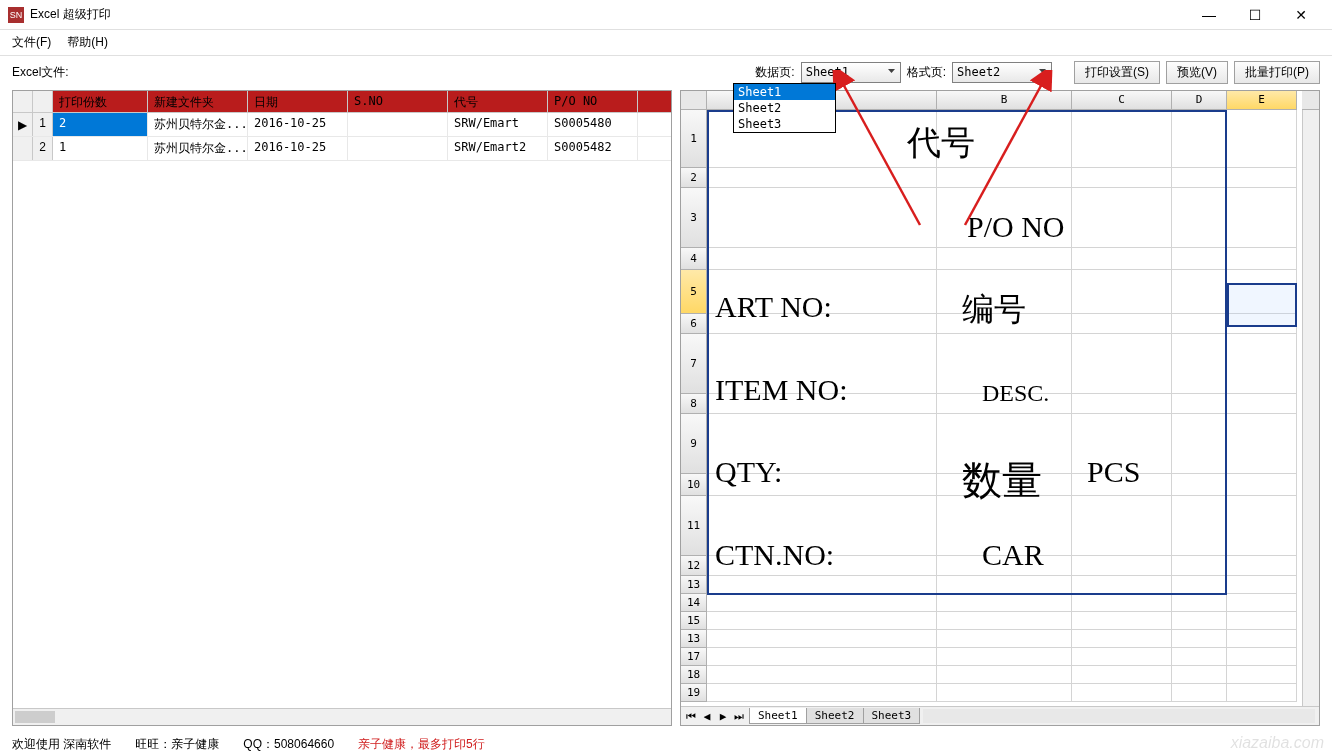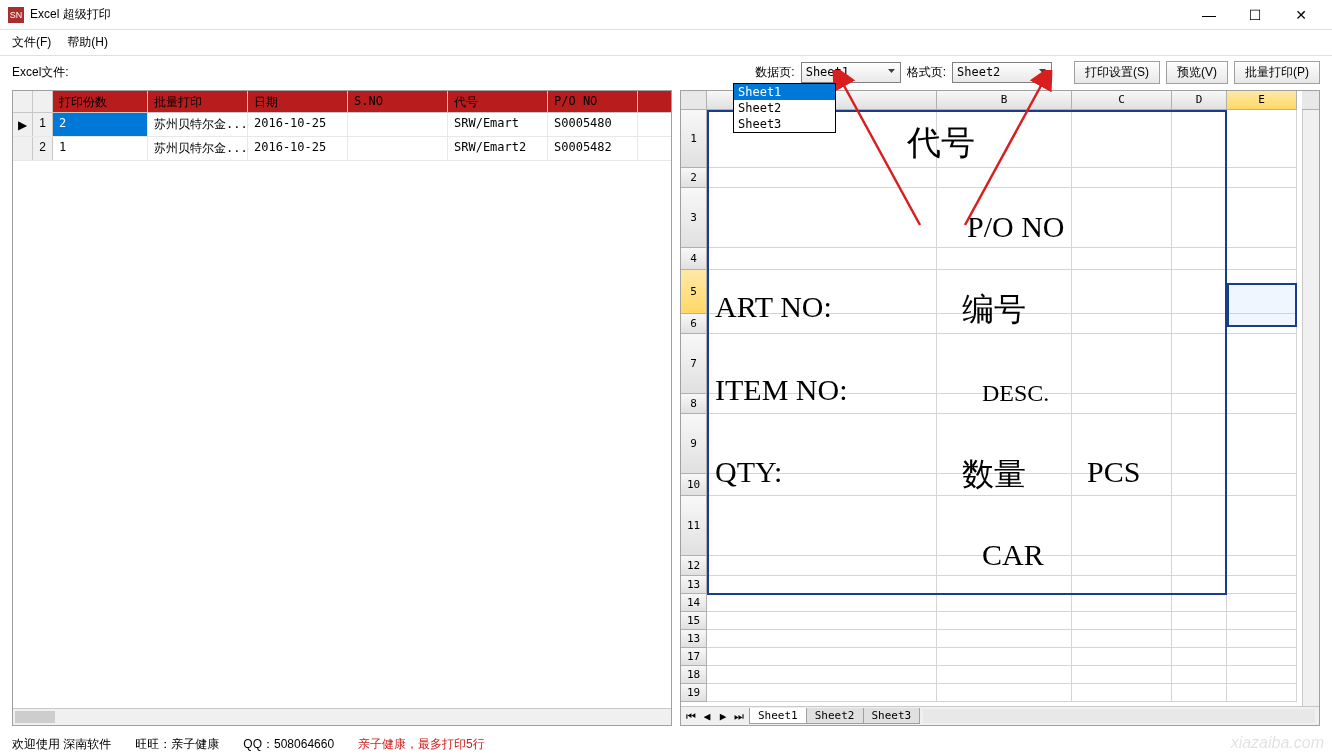--- a/index.html
+++ b/index.html
@@ -122,21 +122,21 @@
   <div class="dropdown-item">Sheet2</div>
   <div class="dropdown-item">Sheet3</div>
 </div>
 
 <div class="main">
   <div class="left-panel">
     <div class="grid-header">
       <div class="row-indicator"></div>
       <div class="row-num"></div>
       <div class="grid-header-cell" style="width:95px">打印份数</div>
-      <div class="grid-header-cell" style="width:100px">批量打印</div>
+      <div class="grid-header-cell" style="width:100px">新建文件夹</div>
       <div class="grid-header-cell" style="width:100px">日期</div>
       <div class="grid-header-cell" style="width:100px">S.NO</div>
       <div class="grid-header-cell" style="width:100px">代号</div>
       <div class="grid-header-cell" style="width:90px">P/O NO</div>
     </div>
     <div class="grid-row">
       <div class="row-indicator">▶</div>
       <div class="row-num">1</div>
       <div class="grid-cell selected-cell" style="width:95px">2</div>
       <div class="grid-cell" style="width:100px">苏州贝特尔金...</div>
@@ -332,22 +332,23 @@
             </div>
           <div class="thick-border" style="left:0;top:0;width:520px;height:485px"></div>
           <div class="active-cell" style="left:520px;top:173px;width:70px;height:44px"></div>
           <div class="template-text" style="left:200px;top:10px;font-size:34px">代号</div>
           <div class="template-text" style="left:260px;top:100px;font-size:30px">P/O NO</div>
           <div class="template-text" style="left:8px;top:180px;font-size:30px">ART NO:</div>
           <div class="template-text" style="left:255px;top:178px;font-size:32px">编号</div>
           <div class="template-text" style="left:8px;top:263px;font-size:30px">ITEM NO:</div>
           <div class="template-text" style="left:275px;top:270px;font-size:24px">DESC.</div>
           <div class="template-text" style="left:8px;top:345px;font-size:30px">QTY:</div>
-          <div class="template-text" style="left:255px;top:343px;font-size:32px">数量</div>
+          <div class="template-text" style="left:255px;top:343px;font-size:40px">数量</div>
           <div class="template-text" style="left:380px;top:345px;font-size:30px">PCS</div>
+          <div class="template-text" style="left:8px;top:428px;font-size:30px">CTN.NO:</div>
           <div class="template-text" style="left:275px;top:428px;font-size:30px">CAR</div>
         </div>
         <div class="sheet-vscroll"></div>
       </div>
       <div class="sheet-tabs-row">
         <div class="tab-nav">
           <div class="tab-nav-btn">⏮</div>
           <div class="tab-nav-btn">◀</div>
           <div class="tab-nav-btn">▶</div>
           <div class="tab-nav-btn">⏭</div>

